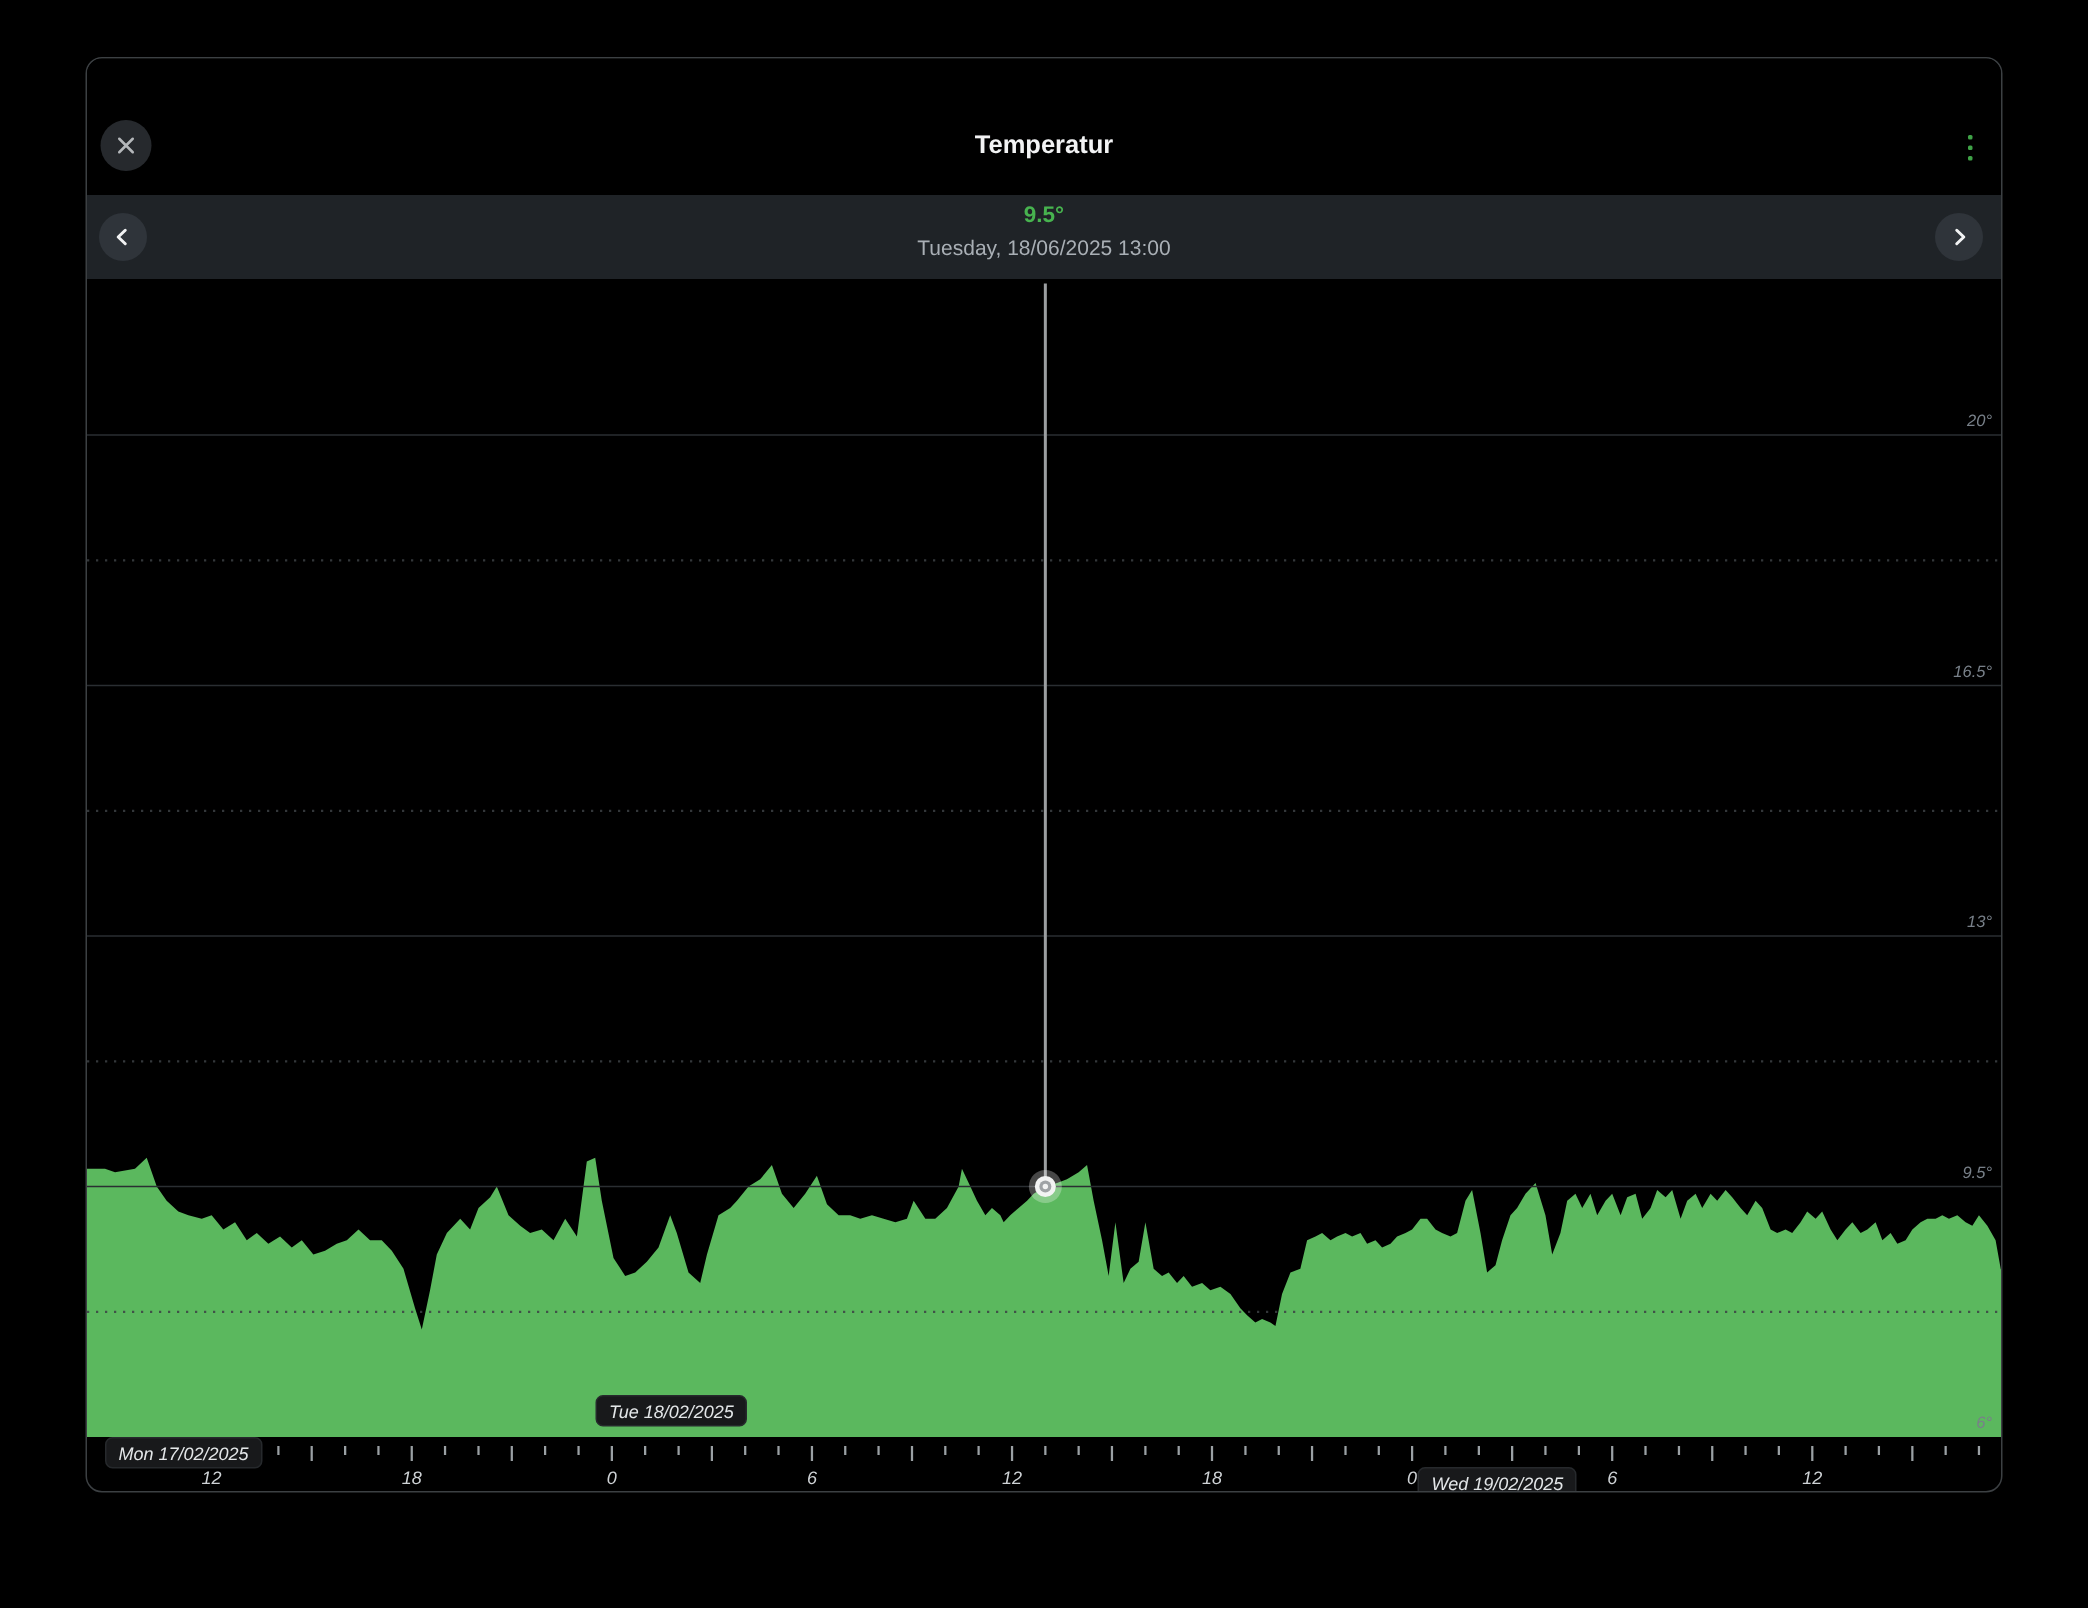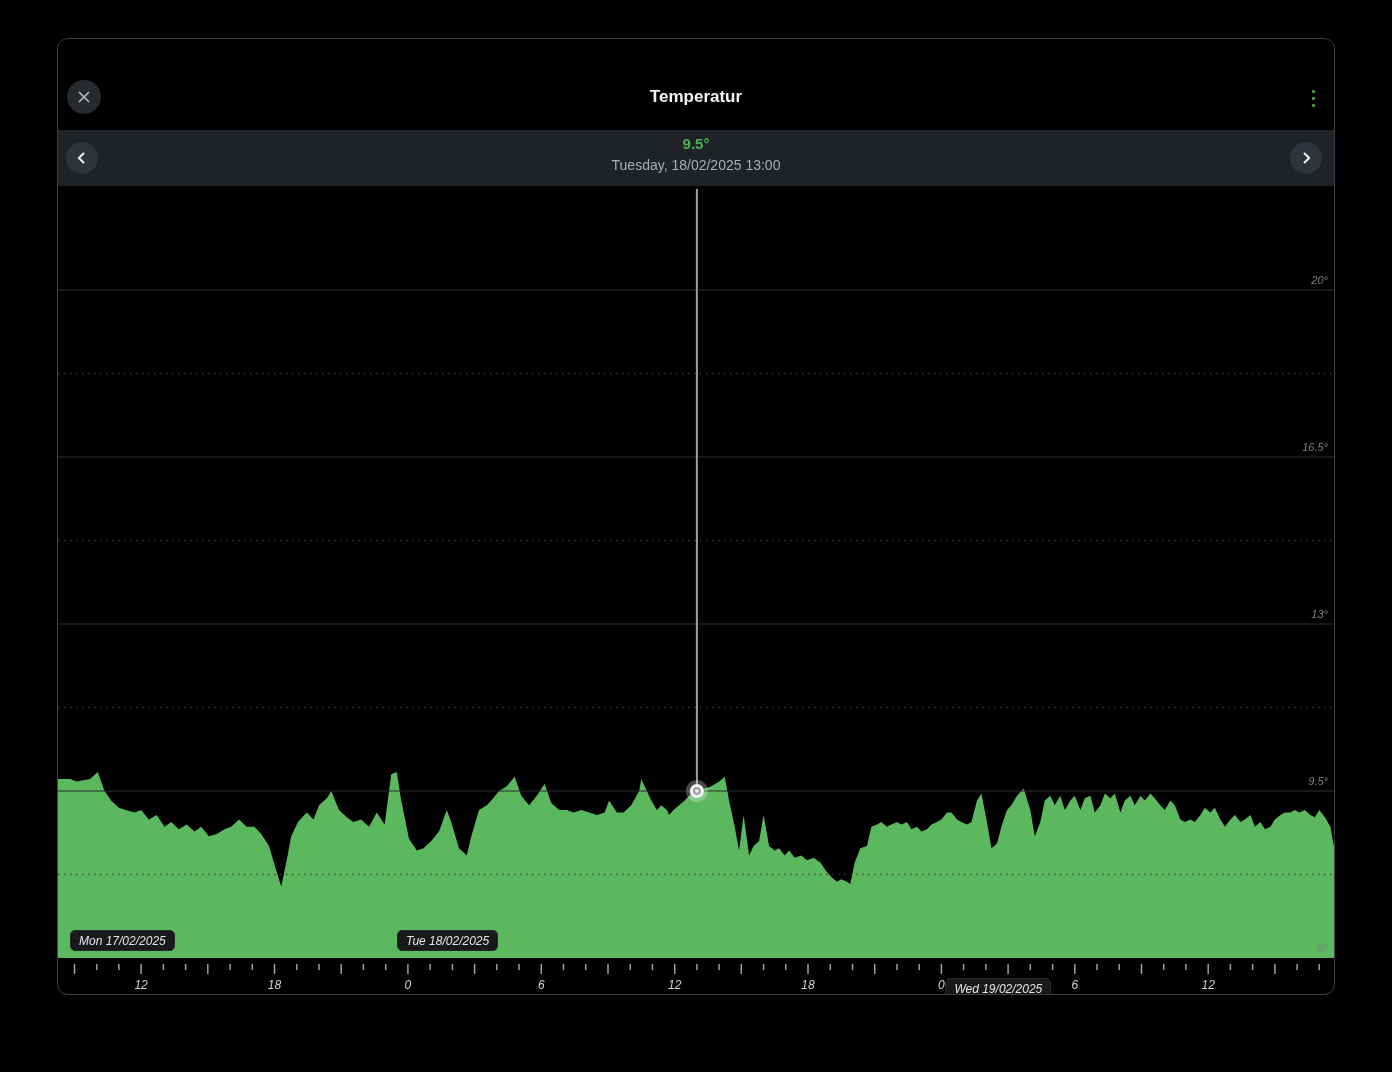--- a/index.html
+++ b/index.html
@@ -70,21 +70,21 @@
     </div>
 
     <div class="navbar">
       <div class="nav-btn prev">
         <svg width="14" height="14" viewBox="0 0 14 14">
           <polyline points="8.5,2.5 3.8,7 8.5,11.5" fill="none" stroke="#f1f2f3" stroke-width="2" stroke-linecap="round" stroke-linejoin="round"></polyline>
         </svg>
       </div>
       <div class="nav-center">
         <div class="nav-value">9.5°</div>
-        <div class="nav-date">Tuesday, 18/02/2025 13:00</div>
+        <div class="nav-date">Tuesday, 18/06/2025 13:00</div>
       </div>
       <div class="nav-btn next">
         <svg width="14" height="14" viewBox="0 0 14 14">
           <polyline points="5.5,2.5 10.2,7 5.5,11.5" fill="none" stroke="#f1f2f3" stroke-width="2" stroke-linecap="round" stroke-linejoin="round"></polyline>
         </svg>
       </div>
     </div>
 
     <div class="chart-wrap" id="chart-wrap">
       <svg class="plot-svg" id="plot-svg" width="1278" height="772">
@@ -169,19 +169,19 @@
           <line x1="1105.7" y1="6" x2="1105.7" y2="12" stroke="#9aa0a4" stroke-width="1.5"></line>
           <line x1="1127.9" y1="6" x2="1127.9" y2="12" stroke="#9aa0a4" stroke-width="1.5"></line>
           <line x1="1150.2" y1="6" x2="1150.2" y2="16" stroke="#9aa0a4" stroke-width="1.5"></line>
           <text x="1150.2" y="31" text-anchor="middle" fill="#ced2d5" font-size="12px">12</text>
           <line x1="1172.4" y1="6" x2="1172.4" y2="12" stroke="#9aa0a4" stroke-width="1.5"></line>
           <line x1="1194.6" y1="6" x2="1194.6" y2="12" stroke="#9aa0a4" stroke-width="1.5"></line>
           <line x1="1216.9" y1="6" x2="1216.9" y2="16" stroke="#9aa0a4" stroke-width="1.5"></line>
           <line x1="1239.1" y1="6" x2="1239.1" y2="12" stroke="#9aa0a4" stroke-width="1.5"></line>
           <line x1="1261.3" y1="6" x2="1261.3" y2="12" stroke="#9aa0a4" stroke-width="1.5"></line>
         </svg>
-    <div class="day-pill" style="left: 12px;">Mon 17/02/2025</div>
+    <div class="day-pill" style="left: 12px; margin-top: 28px;">Mon 17/02/2025</div>
         <div class="day-pill" style="left: 339px; text-align: right;">Tue 18/02/2025</div>
         <div class="day-pill" style="left: 887.418px; margin-top: 48px;">Wed 19/02/2025</div>
       </div>
 
   </div>
 </div>
 
 </body></html>

